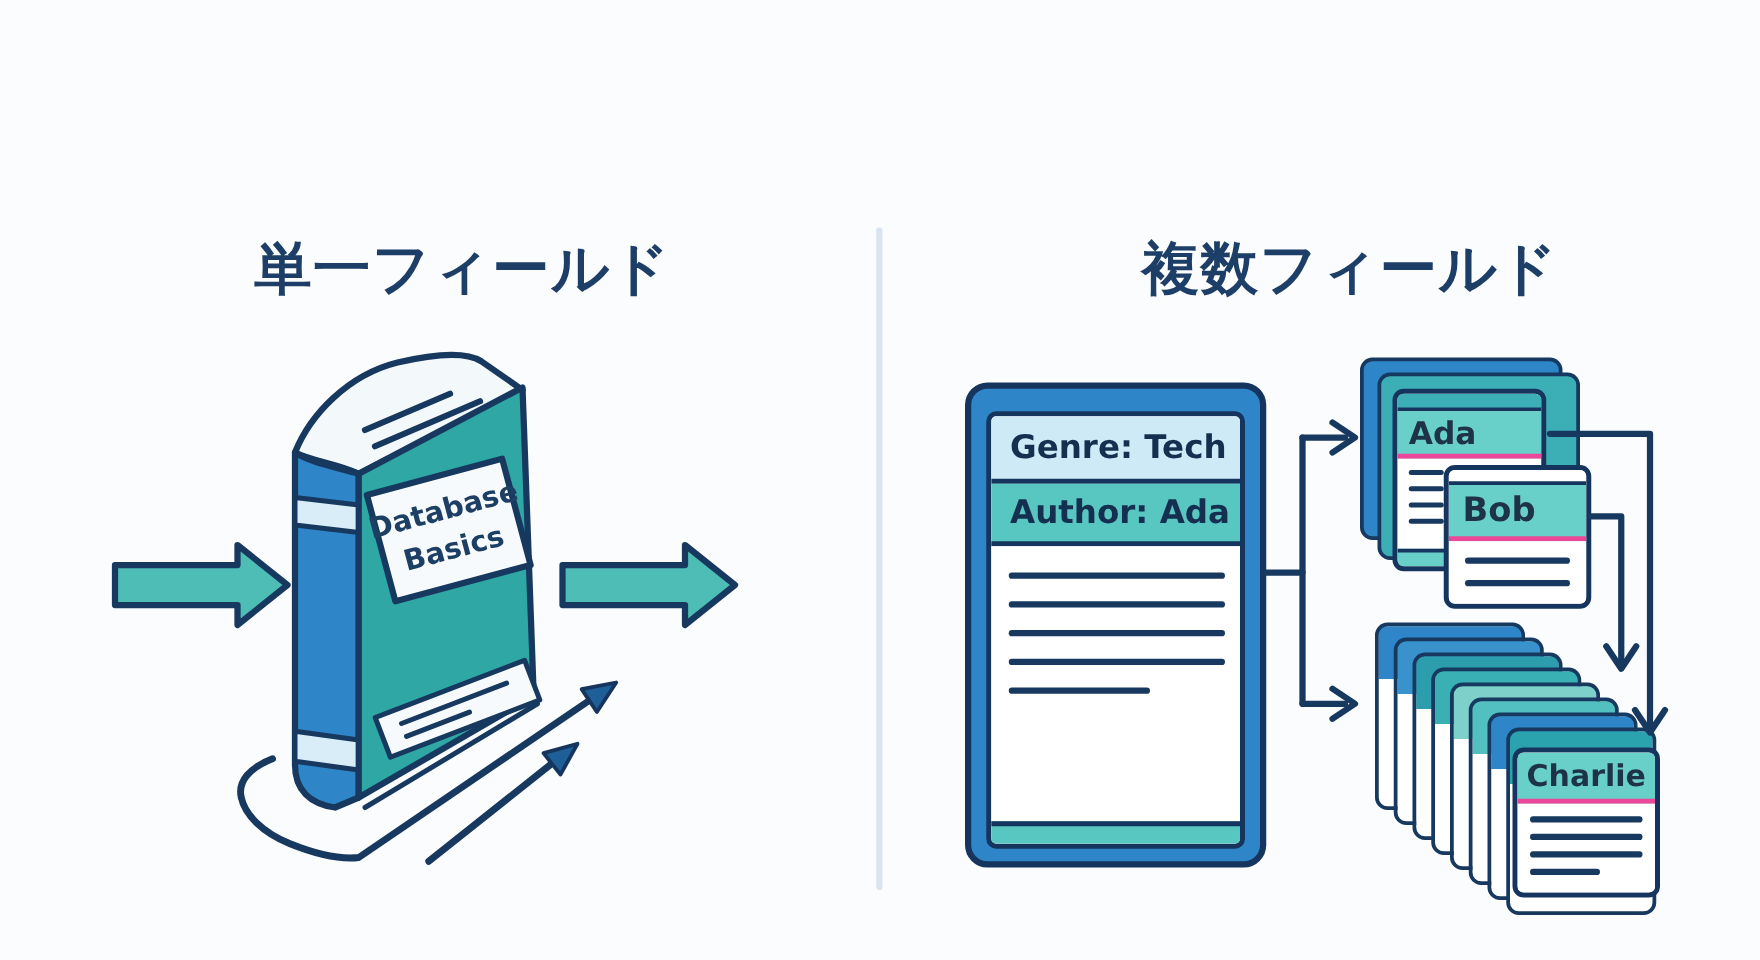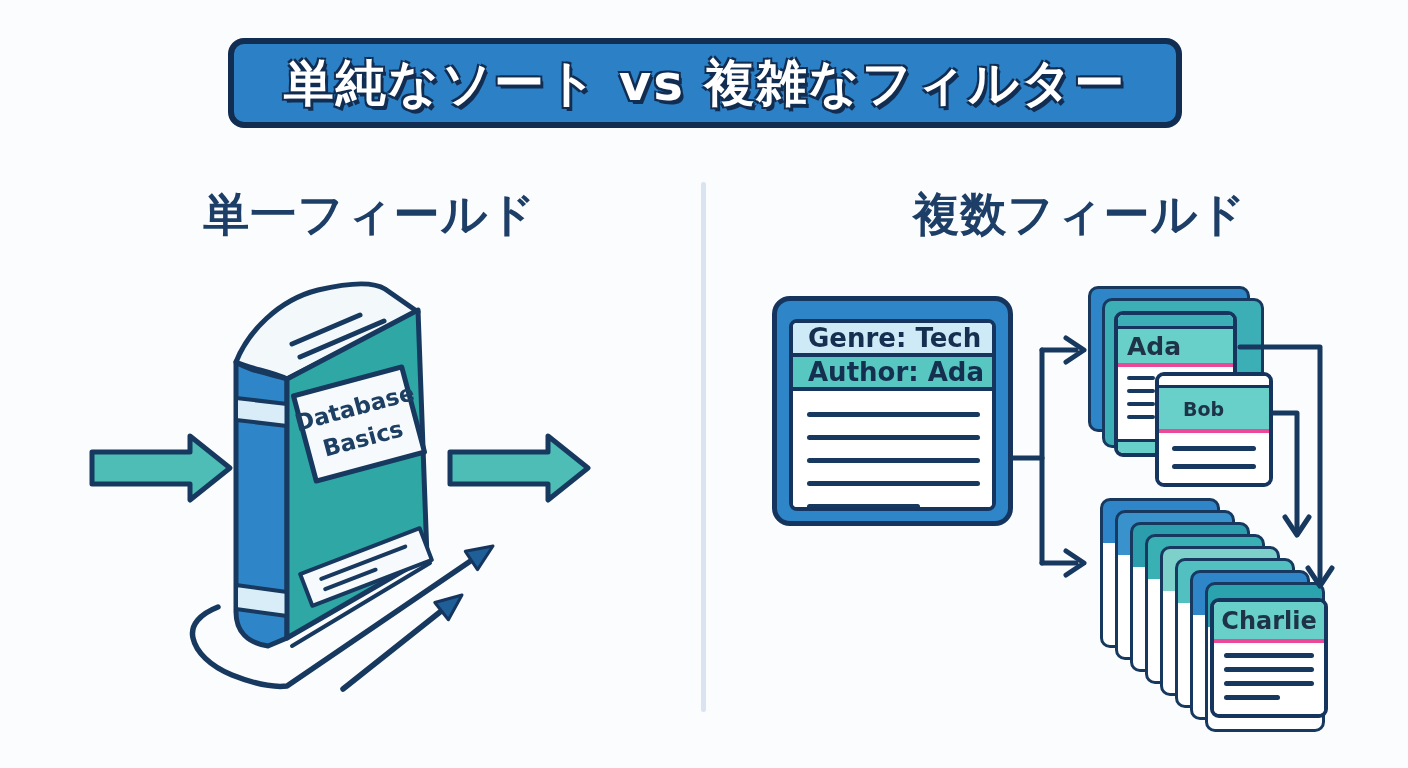--- a/index.html
+++ b/index.html
@@ -35,21 +35,21 @@
   }
 
   
   svg.overlay{position:absolute;left:0;top:0;width:1408px;height:768px;pointer-events:none;z-index:5;}
 
   
   .navy-line{background:#17395f;border-radius:3px;}
 
   
   .filter-card{
-    position:absolute;left:772px;top:296px;width:241px;height:230px;box-sizing:border-box;
+    position:absolute;left:772px;top:306px;width:241px;height:388px;box-sizing:border-box;
     background:#2e86c8;border:5px solid #16355e;border-radius:18px;
     padding:18px 12px 10px 12px;z-index:2;
   }
   .filter-inner{
     box-sizing:border-box;width:100%;height:100%;
     background:#ffffff;border:4px solid #16355e;border-radius:8px;overflow:hidden;
     display:flex;flex-direction:column;
   }
   .band{box-sizing:border-box;display:flex;align-items:center;padding-left:15px;
     font-size:26px;font-weight:700;color:#142f4f;border-bottom:4px solid #16355e;}
@@ -72,23 +72,20 @@
     font-weight:700;color:#1e3248;}
   .card-body{flex:1;background:#ffffff;display:flex;flex-direction:column;}
 
   .charlie-stack{position:absolute;left:1100px;top:498px;width:240px;height:235px;z-index:2;}
 </style>
 </head>
 <body>
 
 <div id="stage">
 
-  <div class="title-banner">
-    <span>単純なソート vs 複雑なフィルター</span>
-  </div>
 
   <div class="heading right">複数フィールド</div>
   <div class="heading left">単一フィールド</div>
 
   <div class="divider"></div>
 
   <div class="filter-card">
     <div class="filter-inner">
       <div class="band genre">Genre: Tech</div>
       <div class="band author">Author: Ada</div>
@@ -114,21 +111,21 @@
         <div class="navy-line" style="width:28px;height:4px;"></div>
         <div class="navy-line" style="width:28px;height:4px;"></div>
         <div class="navy-line" style="width:28px;height:4px;"></div>
       </div>
       <div class="card-strip" style="height:11px;background:#68cfc9;border-top:3px solid #16355e;"></div>
     </div>
   </div>
 
   <div class="result-card" style="left:1155px;top:372px;width:118px;height:115px;z-index:3;">
     <div class="card-strip" style="height:9px;background:#ffffff;border-bottom:3px solid #16355e;"></div>
-    <div class="card-header" style="height:41px;padding-left:24px;font-size:19px;">Bob</div>
+    <div class="card-header" style="height:41px;padding-left:11px;font-size:27px;">Bob</div>
     <div class="card-body" style="padding:13px 0 0 13px;gap:13px;">
       <div class="navy-line" style="width:84px;height:5px;"></div>
       <div class="navy-line" style="width:84px;height:5px;"></div>
     </div>
   </div>
 
   <div class="charlie-stack">
     <div class="stack-card" style="left:0;top:0;width:120px;height:150px;background:linear-gradient(#2e86c8 0 42px,#ffffff 42px);"></div>
     <div class="stack-card" style="left:15px;top:12px;width:120px;height:150px;background:linear-gradient(#3a92cd 0 42px,#ffffff 42px);"></div>
     <div class="stack-card" style="left:30px;top:24px;width:120px;height:150px;background:linear-gradient(#2b9dac 0 42px,#ffffff 42px);"></div>

